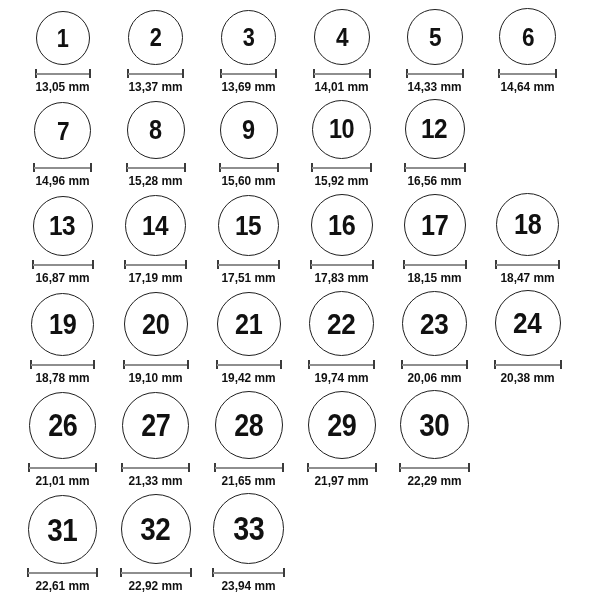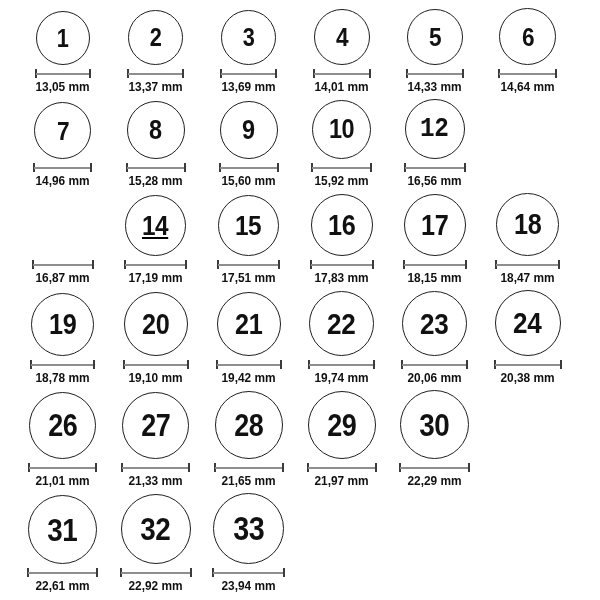--- a/index.html
+++ b/index.html
@@ -187,42 +187,45 @@
           <span class="num" style="font-size: 27px;">10</span>
         </div>
         <div class="measure" style="width: 61px;">
           <span class="tick left"></span>
           <span class="bar"></span>
           <span class="tick right"></span>
         </div>
         <div class="dlabel">15,92 mm</div>
       </div>
       <div class="cell">
-        <div class="circle" style="width: 60px; height: 60px; font-family: Liberation Mono, monospace;">
+        <div class="circle" style="width: 60px; height: 60px;">
           <span class="num" style="font-size: 28px;">12</span>
         </div>
         <div class="measure" style="width: 62px;">
           <span class="tick left"></span>
           <span class="bar"></span>
           <span class="tick right"></span>
         </div>
         <div class="dlabel">16,56 mm</div>
       </div>
     </div>
     <div class="row">
       <div class="cell">
+        <div class="circle" style="width: 60px; height: 60px;">
+          <span class="num" style="font-size: 28px;">13</span>
+        </div>
         <div class="measure" style="width: 62px;">
           <span class="tick left"></span>
           <span class="bar"></span>
           <span class="tick right"></span>
         </div>
         <div class="dlabel">16,87 mm</div>
       </div>
       <div class="cell">
-        <div class="circle" style="width: 61px; height: 61px; text-decoration: underline;">
+        <div class="circle" style="width: 61px; height: 61px;">
           <span class="num" style="font-size: 28px;">14</span>
         </div>
         <div class="measure" style="width: 63px;">
           <span class="tick left"></span>
           <span class="bar"></span>
           <span class="tick right"></span>
         </div>
         <div class="dlabel">17,19 mm</div>
       </div>
       <div class="cell">

